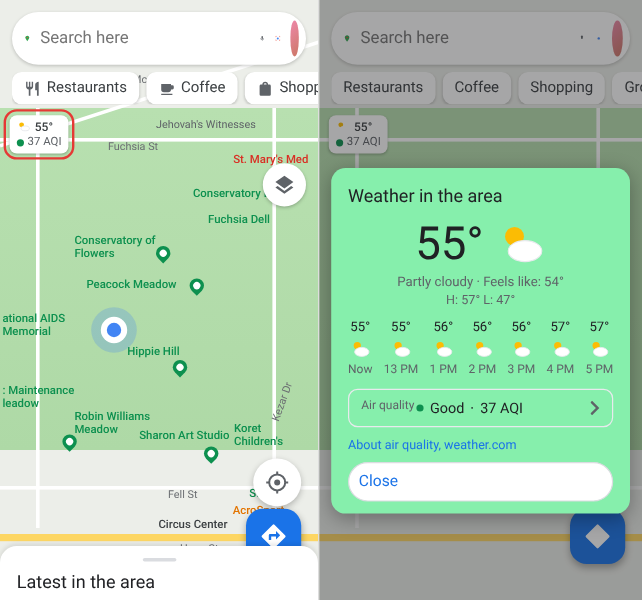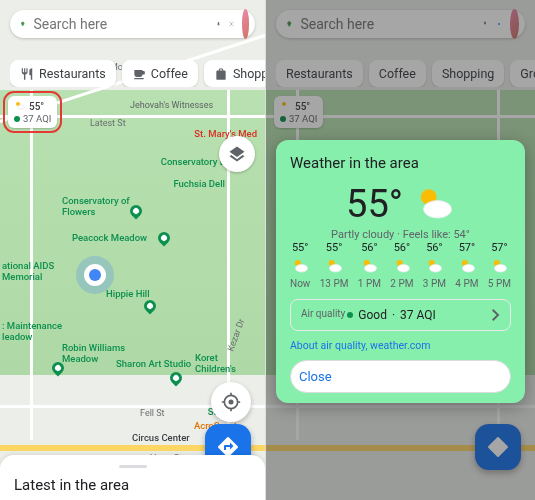--- a/index.html
+++ b/index.html
@@ -1,21 +1,21 @@
 <!DOCTYPE html>
 <html><head>
 <meta charset="utf-8">
 <style>
 * { margin:0; padding:0; box-sizing:border-box; font-family:Roboto,Arial,sans-serif; }
 body { background:#fff; width:535px; height:500px; display:flex; overflow:hidden; }
 .screen { position:relative; width:266px; height:500px; background:#e8eee7; overflow:hidden; }
 .screen.left { border-right:1px solid #ddd; }
 .screen.right { width:269px; }
 
-.search-bar { position:absolute; top:10px; left:10px; right:10px; height:28px; background:#fff; border-radius:22px; display:flex; align-items:center; padding:0 6px; box-shadow:0 1px 3px rgba(0,0,0,0.2); z-index:20; }
+.search-bar { position:absolute; top:10px; left:10px; right:10px; height:44px; background:#fff; border-radius:22px; display:flex; align-items:center; padding:0 6px; box-shadow:0 1px 3px rgba(0,0,0,0.2); z-index:20; }
 .maps-pin { width:22px; height:22px; margin-left:4px; }
 .search-input { flex:1; border:none; outline:none; font-size:14px; color:#5f6368; margin-left:8px; background:transparent; }
 .micicon, .lensicon { width:20px; height:20px; margin:0 4px; }
 .avatar { width:30px; height:30px; border-radius:50%; background:linear-gradient(135deg,#e8a,#c76); margin-left:4px; }
 
 .chips { position:absolute; top:60px; left:10px; right:0; display:flex; gap:6px; z-index:19; overflow:hidden; }
 .chip { background:#fff; border-radius:8px; padding:6px 10px; font-size:12.5px; color:#3c4043; display:flex; align-items:center; gap:5px; box-shadow:0 1px 2px rgba(0,0,0,0.15); white-space:nowrap; }
 .chip-icon { width:14px; height:14px; }
 
 .weather-badge { position:absolute; top:96px; left:8px; background:#fff; border-radius:6px; padding:4px 6px; font-size:10px; box-shadow:0 1px 2px rgba(0,0,0,0.2); z-index:18; }
@@ -74,21 +74,21 @@
 
 <div class="screen left">
   <div class="map">
     <div class="road h1"></div>
       <div class="road h2"></div>
       <div class="road h3"></div>
     <div class="road v1"></div>
       <div class="road v2"></div>
       <div class="road d1"></div>
     <span class="map-lbl" style="top:62px;left:110px">McAllister St</span>
-    <span class="map-lbl" style="top:118px;left:90px">Latest St</span>
+    <span class="map-lbl" style="top:118px;left:90px">Fuchsia St</span>
     <span class="map-lbl" style="top:408px;left:140px">Fell St</span>
     <span class="map-lbl" style="top:453px;left:150px">Hugo St</span>
     <span class="map-lbl" style="top:330px;right:12px;transform:rotate(-70deg)">Kezar Dr</span>
     <span class="poi-lbl" style="top:128px;right:8px;color:#d93025">St. Mary's Med</span>
     <span class="map-lbl" style="top:100px;left:130px;color:#5f6368">Jehovah's Witnesses</span>
     <span class="poi-lbl" style="top:156px;right:28px">Conservatory Dr E</span>
     <span class="poi-lbl" style="top:178px;right:40px">Fuchsia Dell</span>
     <span class="poi-lbl" style="top:195px;left:62px;white-space:pre">Conservatory of
 Flowers</span>
     <div class="poi-pin" style="top:205px;left:130px"></div>
@@ -251,20 +251,21 @@
   <div class="card">
     <div class="card-title">Weather in the area</div>
     <div class="hero">
       <span class="hero-temp">55°</span>
       <svg class="hero-icon" viewBox="0 0 48 48">
           <circle cx="18" cy="16" r="9" fill="#fbbc04"></circle>
           <ellipse cx="28" cy="30" rx="16" ry="10" fill="#fff" stroke="#e8eaed" stroke-width="1"></ellipse>
         </svg>
     </div>
     <div class="sub"><span>Partly cloudy</span> · <span>Feels like: 54°</span></div>
+    <div class="hilo"><span>H: 57°</span> <span>L: 47°</span></div>
     <div class="forecast" id="fc">
         <div class="fc">
           <span class="fc-t">55°</span>
           <svg class="fc-i" viewBox="0 0 24 24">
             <circle cx="9" cy="8" r="4" fill="#fbbc04"></circle>
             <ellipse cx="14" cy="15" rx="8" ry="5" fill="#fff" stroke="#e8eaed"></ellipse>
           </svg>
           <span class="fc-h">Now</span>
         </div>
         <div class="fc">

